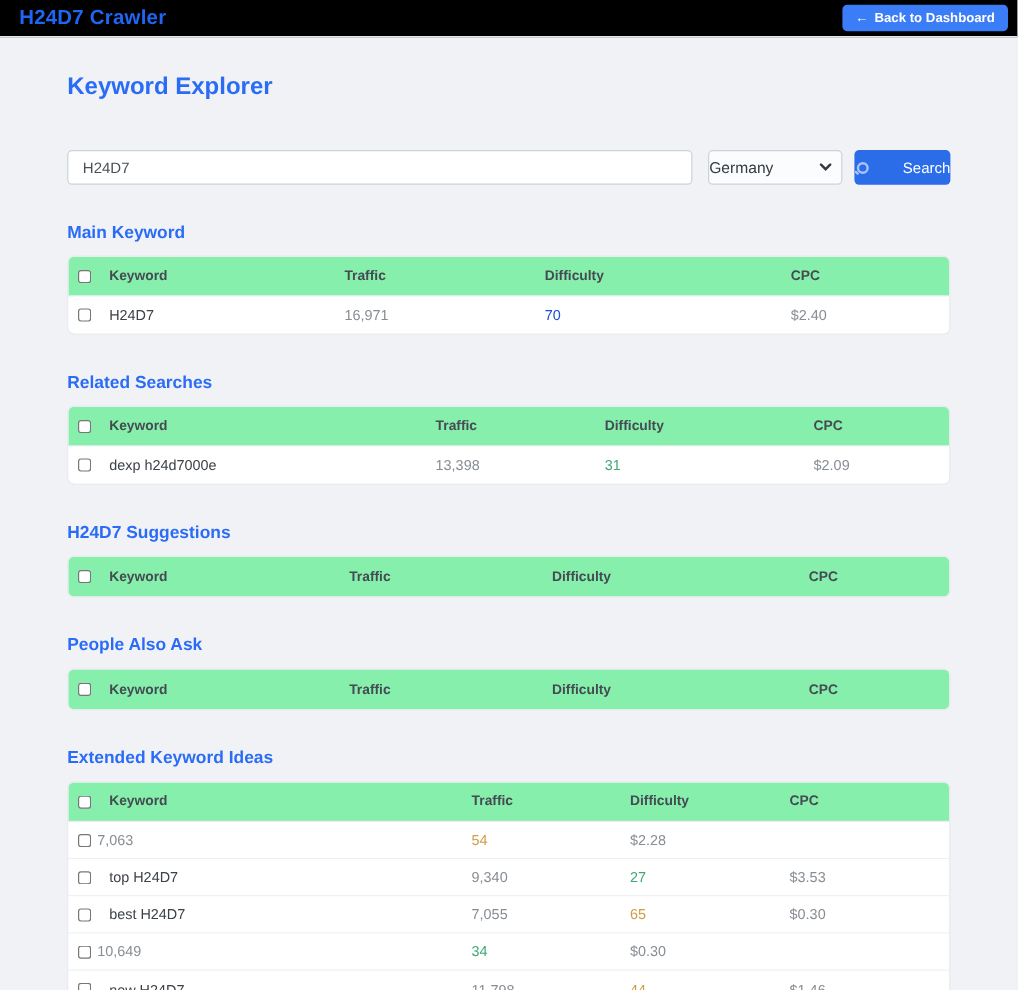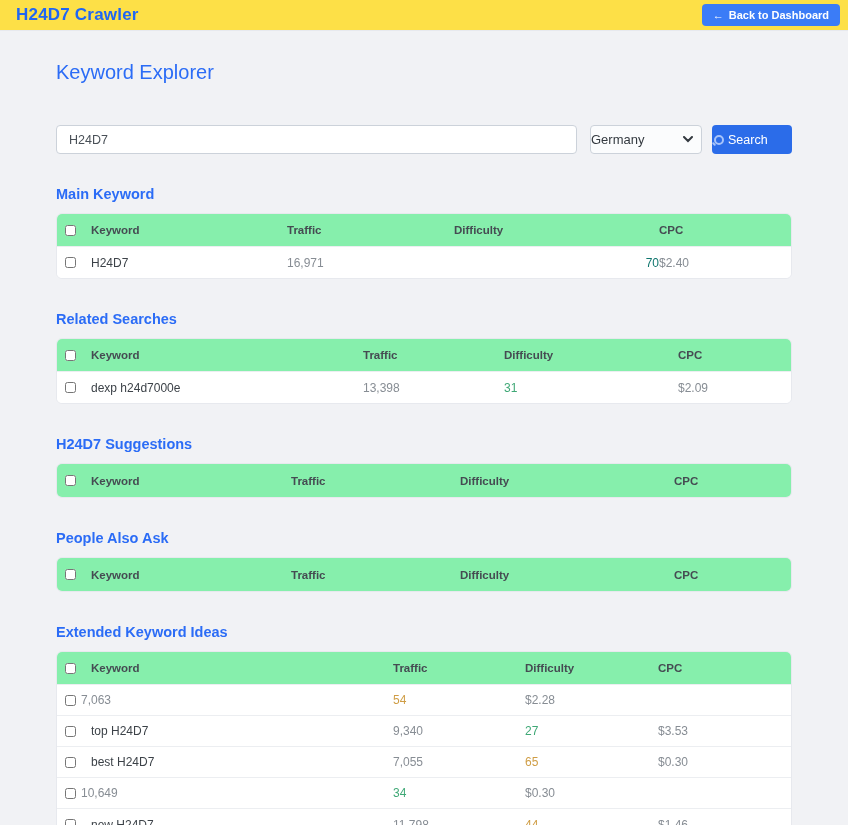--- a/index.html
+++ b/index.html
@@ -1,50 +1,50 @@
 <!DOCTYPE html>
 <html><head>
 <meta charset="utf-8">
 <style>
   * { margin:0; padding:0; box-sizing:border-box; }
   html,body { width:848px; height:825px; overflow:hidden; }
   body { font-family:"Liberation Sans", sans-serif; background:#f1f2f5; color:#40464d; }
 
   
   .appbar {
-    height:31px; background:#fde047; border-bottom:1px solid #e7e9ee;
+    height:31px; background:#000000; border-bottom:1px solid #e7e9ee;
     display:flex; align-items:center; padding:0 8px 0 16px;
   }
   .app-title { flex:1; font-size:17px; font-weight:bold; color:#1f66f4; letter-spacing:.2px; }
   .back-btn {
     background:#3b7cf7; color:#ffffff; border:none; border-radius:4px;
     font-family:inherit; font-size:11px; font-weight:bold;
     height:22px; padding:0 11px; display:flex; align-items:center; gap:5px; cursor:pointer;
   }
 
   
   .container { width:736px; margin:0 auto; }
-  .page-title { margin-top:29px; font-size:20px; line-height:24px; font-weight:normal; color:#2b6cf6; }
+  .page-title { margin-top:29px; font-size:20px; line-height:24px; font-weight:bold; color:#2b6cf6; }
 
   .search-row { margin-top:41px; display:flex; align-items:center; }
   .search-input {
     flex:1; height:29px; background:#ffffff; border:1px solid #ccd2da; border-radius:4px;
     padding:0 12px; font-family:inherit; font-size:12.5px; color:#495057; outline:none;
   }
   .select-wrap { position:relative; width:112px; margin-left:13px; }
   .country-select {
     width:112px; height:29px; appearance:none; -webkit-appearance:none;
     background:#fbfcfd; border:1px solid #ccd2da; border-radius:4px;
     padding:0 24px 0 0; font-family:inherit; font-size:13px; color:#343a40; cursor:pointer; outline:none;
   }
   .select-chevron { position:absolute; right:9px; top:11px; pointer-events:none; }
   .search-btn {
     width:80px; height:29px; margin-left:10px; background:#2b6ce9; border:none; border-radius:4px;
     color:#ffffff; font-family:inherit; font-size:12.5px; cursor:pointer;
-    display:flex; align-items:center; justify-content:flex-start; gap:6px;
+    display:flex; align-items:center; justify-content:space-between; gap:6px;
   }
   .magnifier { position:relative; width:10px; height:10px; flex:0 0 auto; }
   .magnifier::before {
     content:""; position:absolute; left:2px; top:0; width:6px; height:6px;
     border:2px solid #a7c4fa; border-radius:50%;
   }
   .magnifier::after {
     content:""; position:absolute; left:0px; bottom:0px; width:4px; height:2px;
     background:#a7c4fa; transform:rotate(45deg); border-radius:1px;
   }
@@ -59,21 +59,21 @@
   .cols-a { grid-template-columns:24px 206px 167px 205px 1fr; }
   .cols-b { grid-template-columns:24px 282px 141px 174px 1fr; }
   .cols-c { grid-template-columns:24px 210px 169px 214px 1fr; }
   .cols-d { grid-template-columns:24px 312px 132px 133px 1fr; }
   .cb-cell { display:flex; align-items:center; padding-left:8px; }
   .cb { width:11px; height:11px; accent-color:#6c757d; cursor:pointer; margin:0; }
   .kw-cell { padding-left:10px; font-size:12px; color:#3c4248; }
   .num-cell { font-size:12px; color:#878d94; }
   .lv-easy { color:#3fa876; }
   .lv-medium { color:#cf9d45; }
-  .lv-hard { color:#0f766e;text-align:right; }
+  .lv-hard { color:#1d4ed8; }
 </style>
 </head>
 <body>
 
 <header class="appbar">
   <div class="app-title">H24D7 Crawler</div>
   <button class="back-btn">
     <span>←</span>
     <span>Back to Dashboard</span>
   </button>

